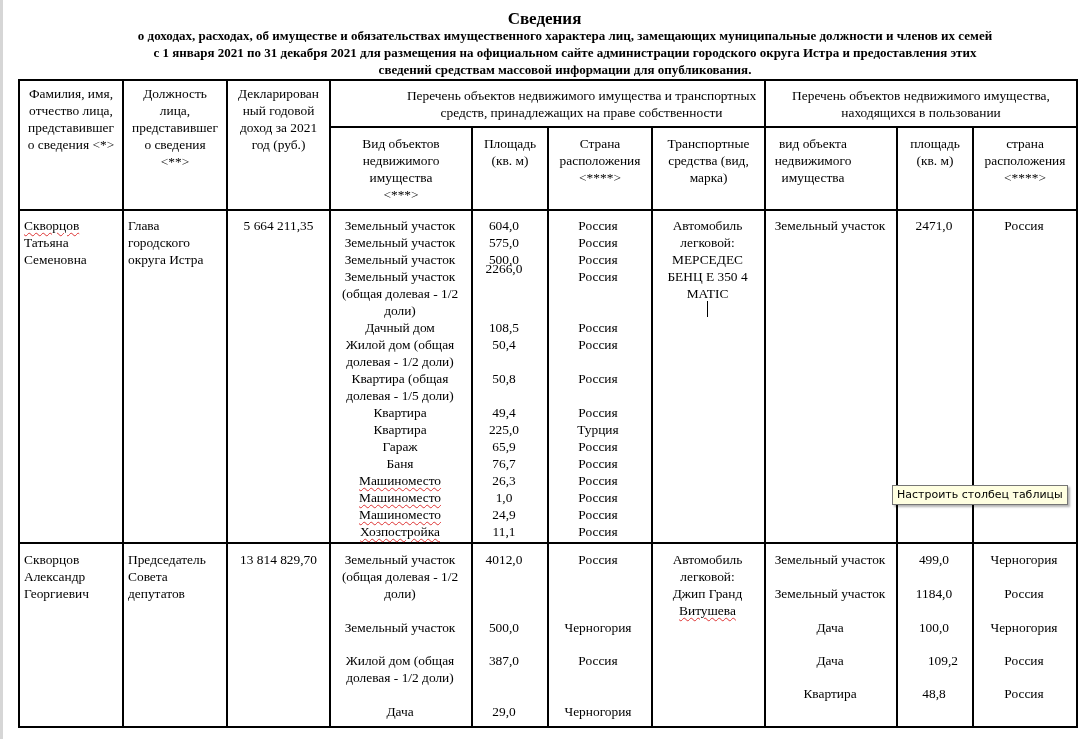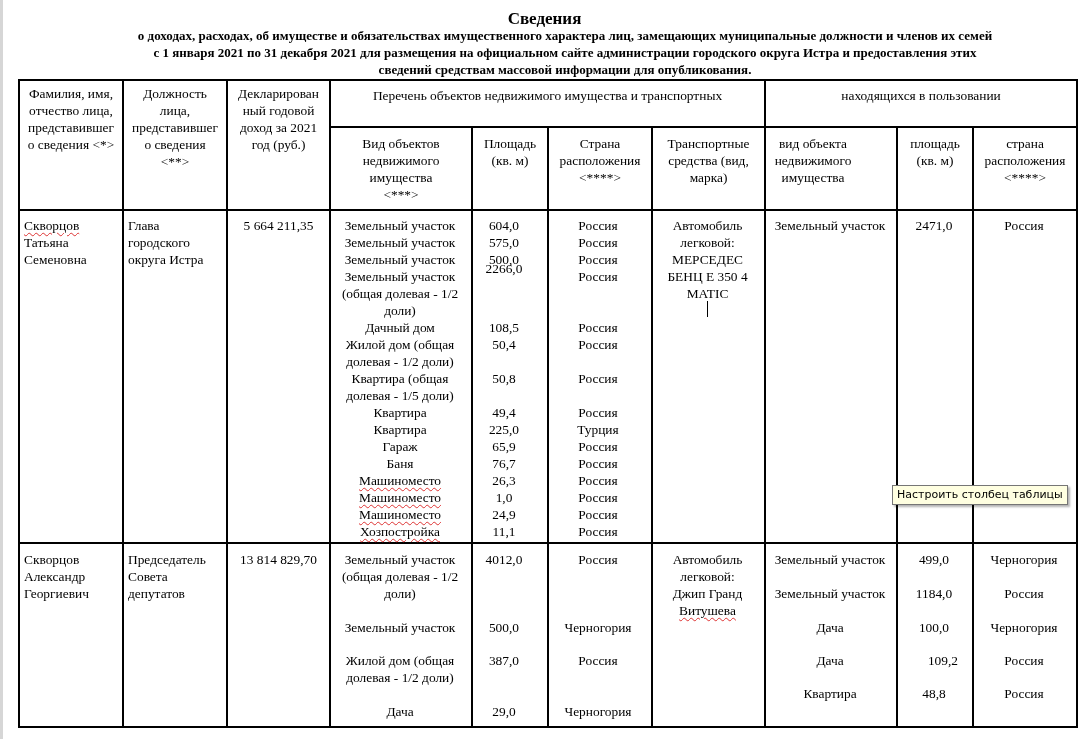--- a/index.html
+++ b/index.html
@@ -59,24 +59,26 @@
       <div>представившег</div>
       <div>о сведения</div>
       <div>&lt;**&gt;</div>
     </div>
     <div class="cell c" style="left: 228px; width: 101px; top: 85px;">
       <div>Декларирован</div>
       <div>ный годовой</div>
       <div>доход за 2021</div>
       <div>год (руб.)</div>
     </div>
-    <div class="cell c" style="left: 331px; width: 433px; top: 87px;">
+    <div class="cell c" style="left: 331px; width: 433px; top: 87px; padding-left: 34px;">
       <div>Перечень объектов недвижимого имущества и транспортных</div>
+      <div>средств, принадлежащих на праве собственности</div>
     </div>
     <div class="cell c" style="left: 766px; width: 310px; top: 87px;">
+      <div>Перечень объектов недвижимого имущества,</div>
       <div>находящихся в пользовании</div>
     </div>
     <div class="cell c" style="left: 331px; width: 140px; top: 135px;">
       <div>Вид объектов</div>
       <div>недвижимого</div>
       <div>имущества</div>
       <div>&lt;***&gt;</div>
     </div>
     <div class="cell c" style="left: 473px; width: 74px; top: 135px;">
       <div>Площадь</div>

